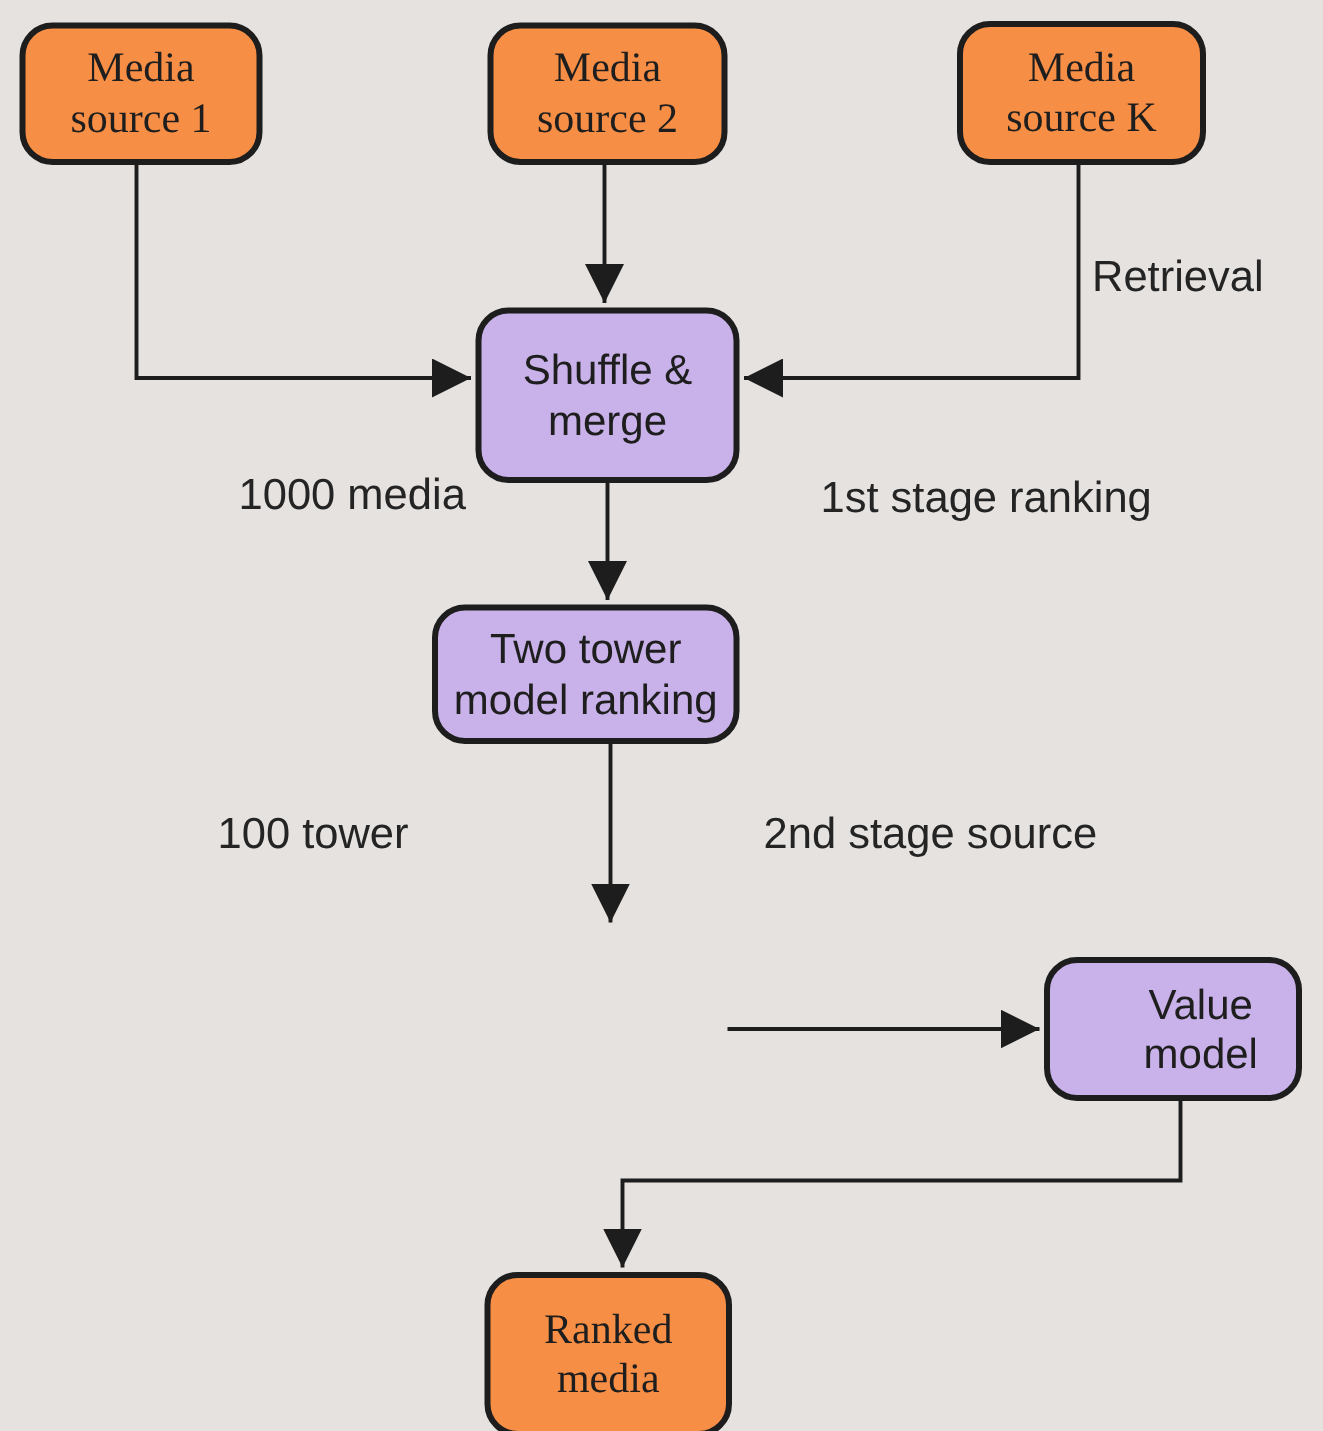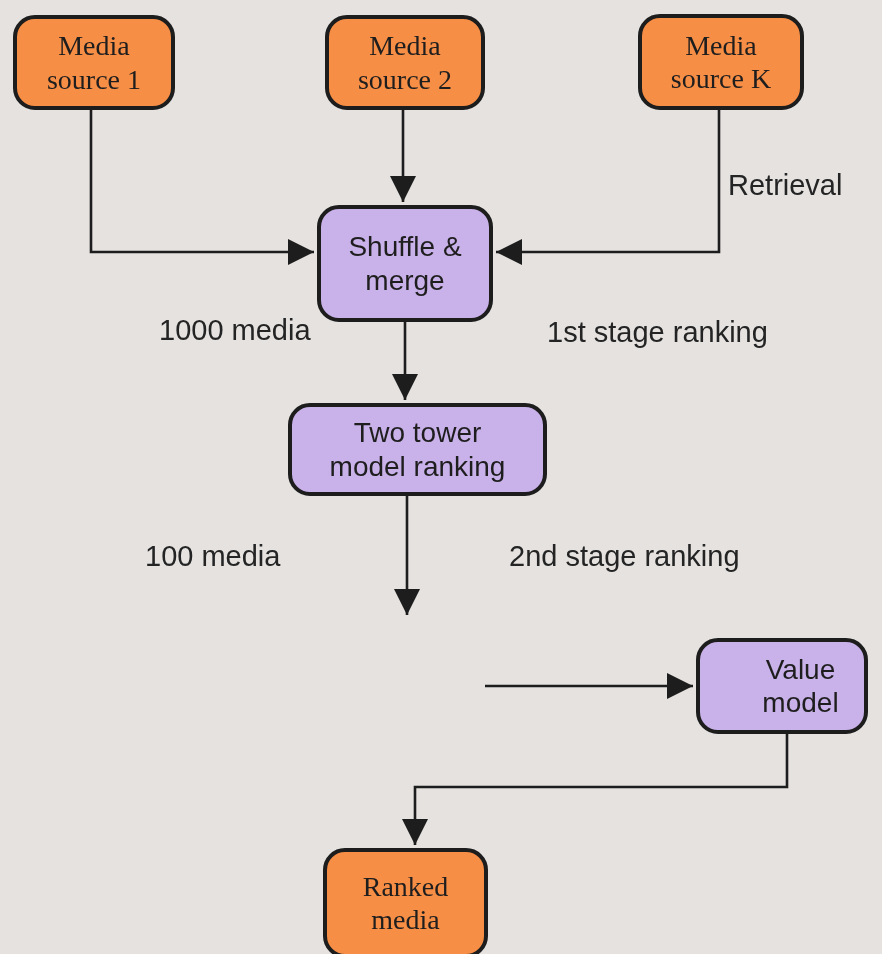--- a/index.html
+++ b/index.html
@@ -77,21 +77,21 @@
   <div class="node orange" style="left:638px; top:14px; width:166px; height:96px;">
     <span>Media
 source K</span>
   </div>
 
   <div class="node purple" style="left:317px; top:205px; width:176px; height:117px;">
     <span>Shuffle &amp;
 merge</span>
   </div>
 
-  <div class="node purple" style="left:288px; top:403px; width:259px; height:93px;">
+  <div class="node purple" style="left:288px; top:403px; width:205px; height:93px;">
     <span>Two tower
 model ranking</span>
   </div>
 
 
   <div class="node purple" style="left:696px; top:638px; width:172px; height:96px;padding-left:37px;">
     <span>Value
 model</span>
   </div>
 
@@ -99,17 +99,17 @@
     <span>Ranked
 media</span>
   </div>
 
   <div class="edge-label" style="left:728px; top:170px;">Retrieval</div>
 
   <div class="edge-label" style="left:133px; top:315px;margin-left:26px;">1000 media</div>
 
   <div class="edge-label" style="left:511px; top:317px;margin-left:36px;">1st stage ranking</div>
 
-  <div class="edge-label" style="left:145px; top:541px;">100 media</div>
+  <div class="edge-label" style="left:145px; top:541px;">100 tower</div>
 
-  <div class="edge-label" style="left:509px; top:541px;">2nd stage ranking</div>
+  <div class="edge-label" style="left:509px; top:541px;">2nd stage source</div>
 
 </div>
 
 </body></html>

